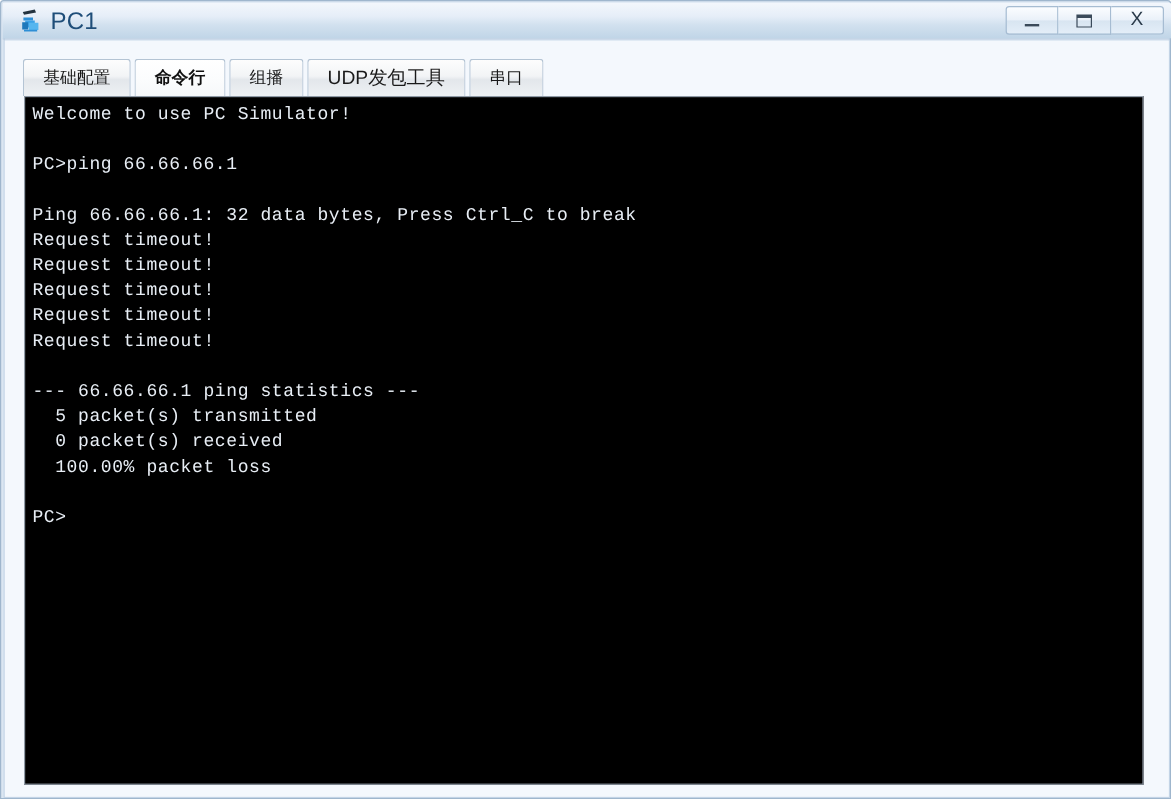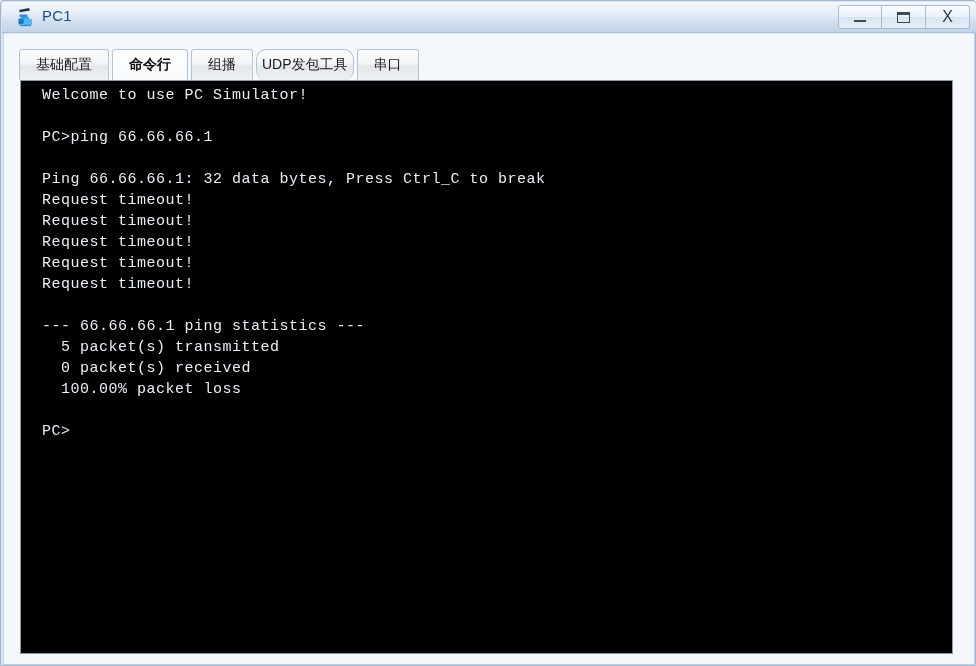--- a/index.html
+++ b/index.html
@@ -52,21 +52,21 @@
     border-radius: 2px 2px 0 0;
   }
   .title-icon {
     position: absolute;
     left: 14px; top: 4px;
     width: 22px; height: 22px;
   }
   .title-text {
     position: absolute;
     left: 40px; top: 5px;
-    font-size: 15px;
+    font-size: 20px;
     color: #1f4e79;
     letter-spacing: 0.2px;
     white-space: nowrap;
   }
 
   
   .winbtns {
     position: absolute;
     right: 6px; top: 3px;
     display: flex;
@@ -148,39 +148,38 @@
     color: #1a1a1a;
     border-radius: 3px 3px 0 0;
     white-space: nowrap;
   }
   .tab.active {
     background: linear-gradient(to bottom, #ffffff 0%, #fbfcfd 55%, #f6f8fa 100%);
     color: #111111;
     font-weight: bold;
   }
   .tab.small {
-    font-size: 14px;
-    padding: 0 5px;
-    border-radius: 10px;
+    font-size: 16px;
+    padding: 0 16px;
   }
 
   
   .terminal-wrap {
     position: absolute;
     left: 16px; top: 46px;
     width: 933px;
     height: 574px;
     box-sizing: border-box;
     border: 1px solid #8f9aa6;
     background: #000000;
     overflow: hidden;
   }
   .terminal {
     position: absolute;
-    left: 15px; top: 0;
+    left: 0; top: 0;
     width: 100%;
     height: 100%;
     padding: 4px 0 0 6px;
     box-sizing: border-box;
     font-family: "Liberation Mono", "DejaVu Sans Mono", monospace;
     font-size: 15px;
     line-height: 21px;
     color: #e8eef5;
     white-space: pre;
     letter-spacing: 0.5px;

